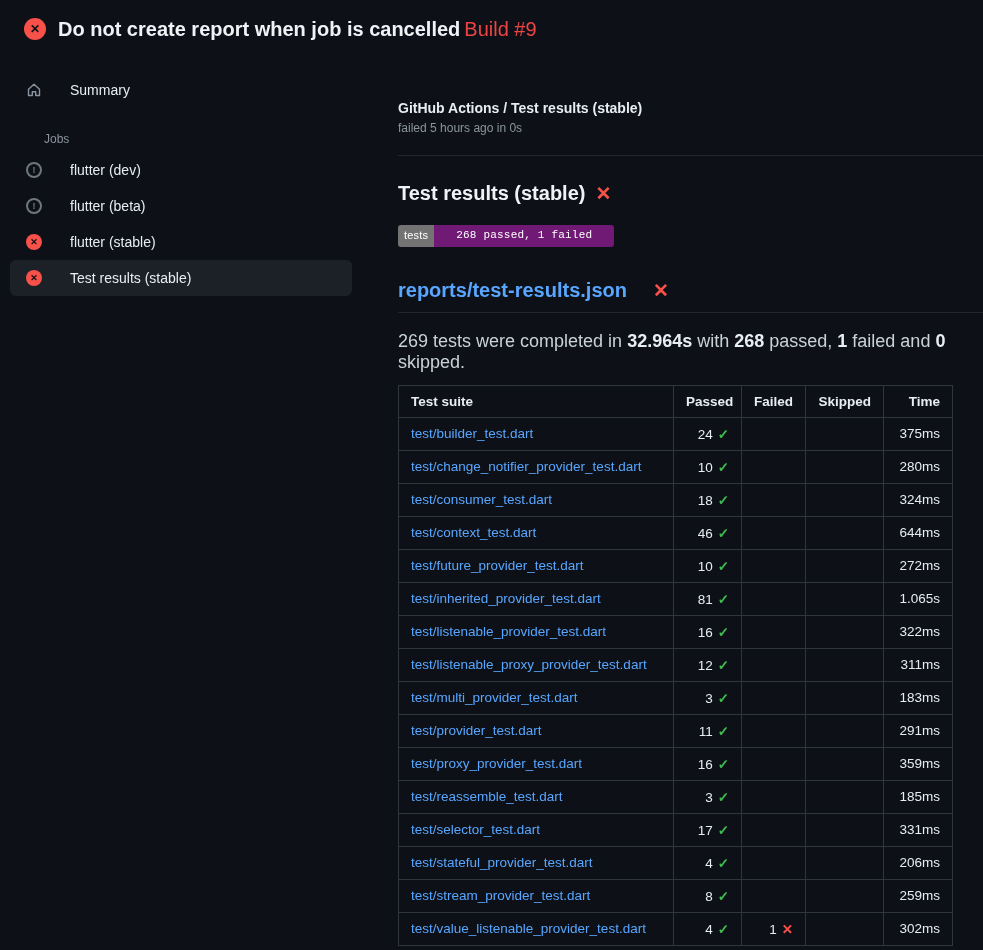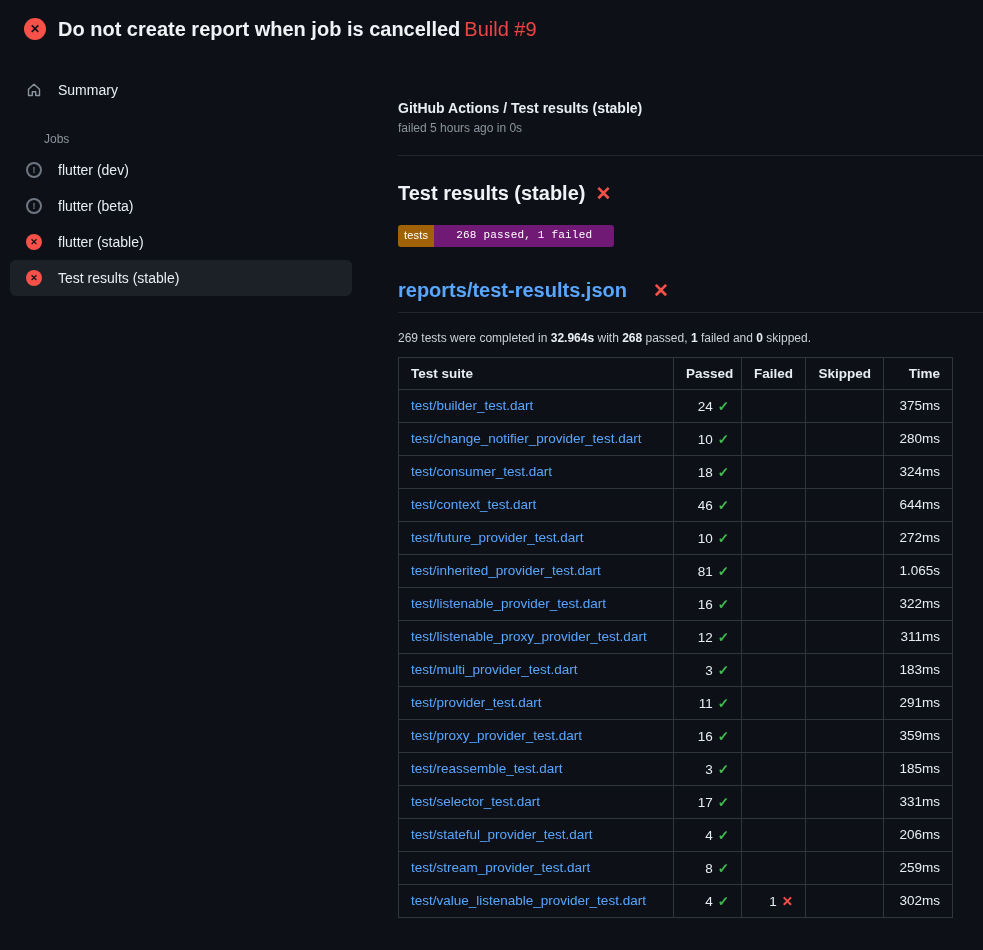--- a/index.html
+++ b/index.html
@@ -19,21 +19,21 @@
   }
   .x-circle.lg { width:22px; height:22px; font-size:12px; }
   .page-title { font-size:20px; font-weight:bold; color:#f0f3f6; line-height:1.3; }
   .build-no { color:#ef4444; font-weight:normal; margin-left:4px; }
 
   .layout { display:flex; align-items:flex-start; }
 
   
   .sidebar { width:374px; flex:none; padding:16px 22px 0 10px; }
   .side-item {
-    display:flex; align-items:center; gap:16px;
+    display:flex; align-items:center; gap:28px;
     padding:10px 16px; border-radius:6px; cursor:pointer;
     color:#e6edf3; font-size:14px;
   }
   .side-item.selected { background:#1c2128; }
   .home-icon { width:16px; height:16px; flex:none; display:inline-flex; }
   .jobs-heading { color:#8b949e; font-size:12px; margin:24px 0 6px 34px; }
   .job-icon {
     width:16px; height:16px; flex:none;
     display:inline-flex; align-items:center; justify-content:center;
     border-radius:50%; font-weight:bold;
@@ -52,31 +52,31 @@
   .section-title {
     font-size:20px; font-weight:bold; color:#f0f3f6;
     margin-top:26px; display:flex; align-items:center; gap:10px;
   }
   .x-mark { color:#f85149; font-weight:bold; font-size:19px; }
 
   .badge {
     display:inline-flex; margin-top:20px; font-size:11px;
     border-radius:3px; overflow:hidden; line-height:1.45; letter-spacing:0.2px;
   }
-  .badge-label { background:#a16207; color:#ffffff; padding:3px 6px; }
+  .badge-label { background:#737373; color:#ffffff; padding:3px 6px; }
   .badge-value { background:#701a75; color:#ffffff; padding:3px 22px;font-family:Liberation Mono, monospace; }
 
   .report-title {
     margin-top:32px; padding-bottom:10px; border-bottom:1px solid #21262d;
     font-size:20px; font-weight:bold;
     display:flex; align-items:center; gap:26px;
   }
   .report-link { color:#58a6ff; text-decoration:none; cursor:pointer; }
 
-  .summary-line { margin:18px 0 12px 0; font-size:12px; color:#c9d1d9; }
+  .summary-line { margin:18px 0 12px 0; font-size:18px; color:#c9d1d9; }
   .summary-line strong { color:#e6edf3; font-weight:bold; }
 
   table.results { border-collapse:collapse; width:554px; font-size:13.5px; table-layout:fixed; }
   .results th, .results td { border:1px solid #30363d; padding:8px 12px; overflow:hidden; white-space:nowrap; }
   .results th { font-weight:bold; color:#e6edf3; text-align:left; }
   .results th.num, .results td.num { text-align:right; }
   .col-suite { width:275px; }
   .col-passed { width:68px; }
   .col-failed { width:64px; }
   .col-skipped { width:78px; }

